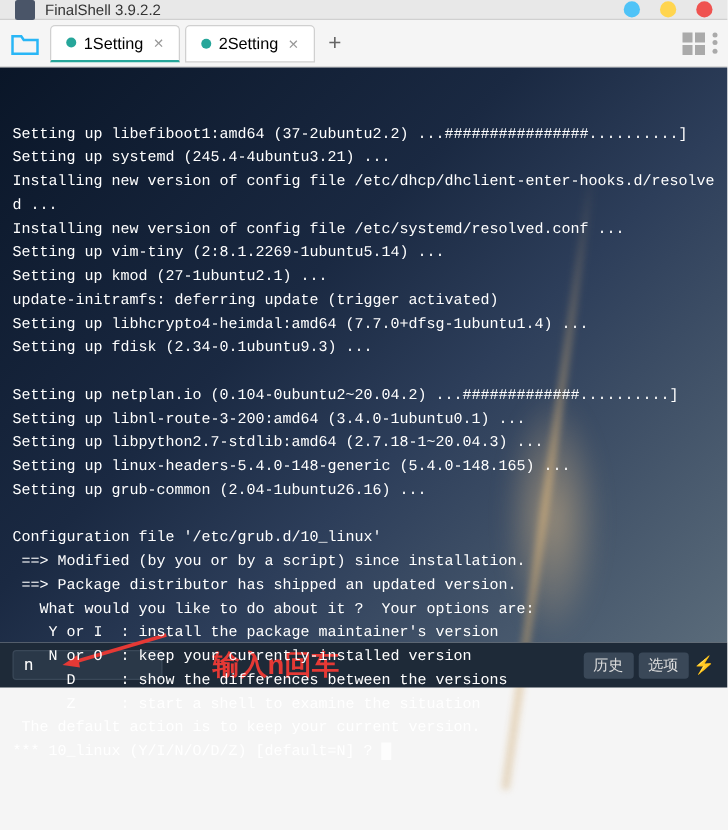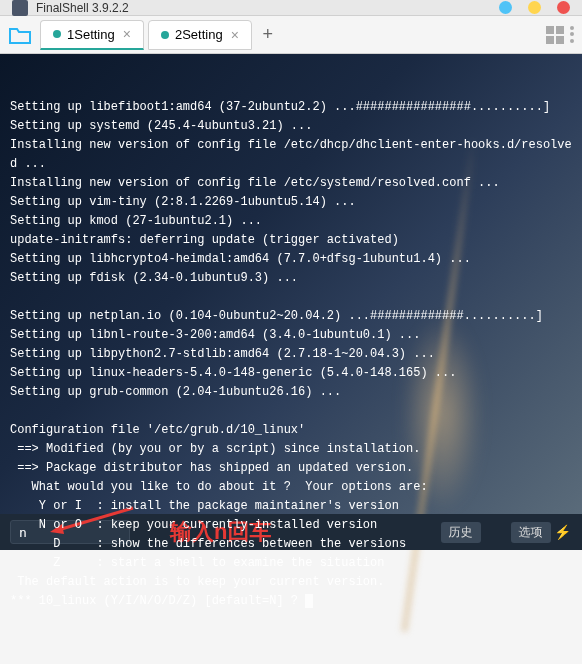--- a/index.html
+++ b/index.html
@@ -27,21 +27,21 @@
 .terminal { position: relative; height: 460px; background: linear-gradient(135deg, #0a1628 0%, #1a2942 40%, #2d3e5a 60%, #5a6b7a 100%); padding: 6px 10px; font-family: Consolas, "Courier New", monospace; font-size: 12px; line-height: 19px; color: #fff; white-space: pre-wrap; word-break: break-all; }
 .terminal::before { content: ""; position: absolute; right: 140px; top: 80px; width: 6px; height: 500px; background: linear-gradient(180deg, transparent, rgba(220,180,120,0.6), rgba(200,160,100,0.4)); transform: rotate(8deg); filter: blur(3px); }
 .terminal::after { content: ""; position: absolute; right: 100px; bottom: 0; width: 80px; height: 200px; background: radial-gradient(ellipse, rgba(240,200,140,0.5), transparent 70%); filter: blur(8px); }
 .term-text { position: relative; z-index: 1; }
 .cursor { display: inline-block; width: 8px; height: 14px; background: rgba(255,255,255,0.8); vertical-align: middle; }
 .bottombar { position: relative; height: 36px; background: #1e2a38; display: flex; align-items: center; padding: 0 10px; }
 .input-box { flex: 0 0 auto; width: 120px; height: 24px; background: #2a3848; border: 1px solid #3a4858; border-radius: 3px; color: #fff; padding: 0 8px; font-family: Consolas, monospace; font-size: 13px; }
 .arrow { position: absolute; left: 48px; bottom: 14px; width: 90px; height: 32px; pointer-events: none; }
 .hint-text { font-size: 22px; color: #e53935; font-weight: 600; margin-left: 40px; }
 .bottom-btns { margin-left: auto; display: flex; align-items: center; gap: 4px; }
-.btn { padding: 2px 8px; background: #3a4858; color: #ddd; border-radius: 3px; font-size: 12px; cursor: pointer; margin-left: 26px; }
+.btn { padding: 2px 8px; background: #3a4858; color: #ddd; border-radius: 3px; font-size: 12px; cursor: pointer; }
 .bolt { color: #8bc34a; font-size: 14px; }
 .watermark { color: #888; font-size: 13px; margin-left: 6px; }
 .zh { font-family: "Microsoft YaHei", sans-serif; }
 </style>
 </head>
 <body>
 
 <div class="titlebar">
   <div class="titlebar-icon"></div>
   <div class="titlebar-title">FinalShell 3.9.2.2</div>

